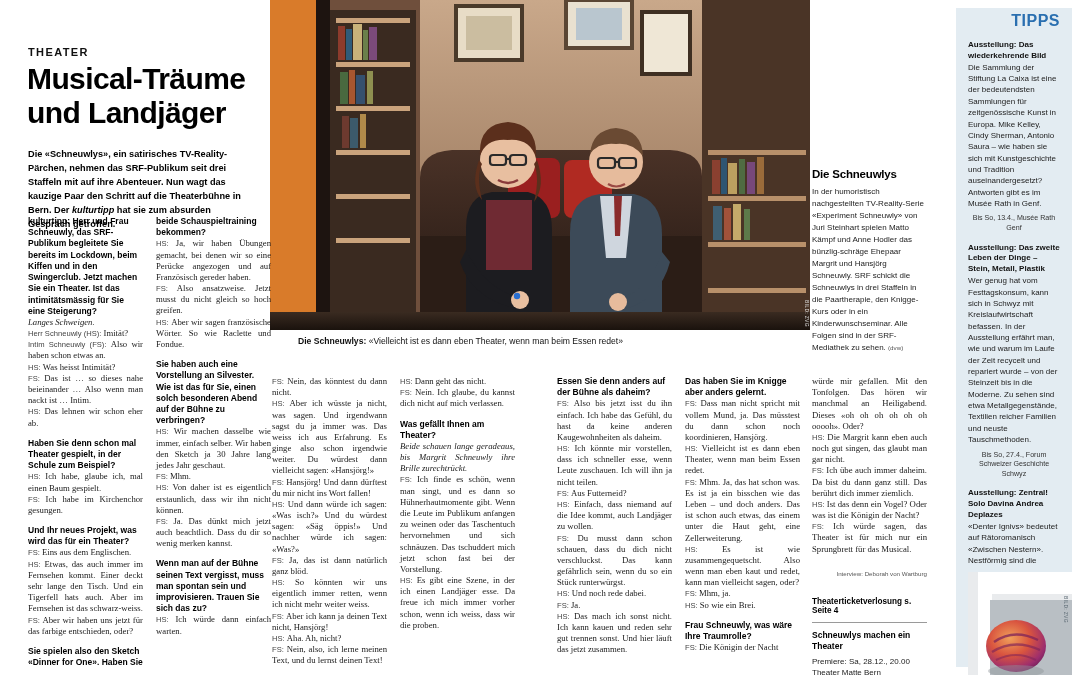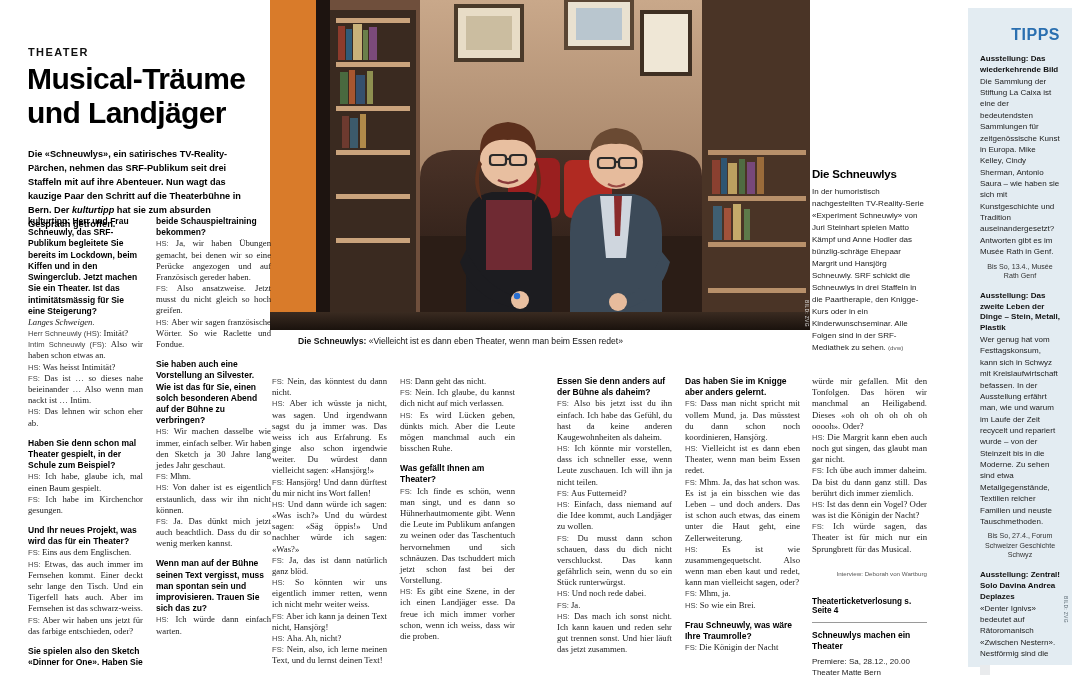--- a/index.html
+++ b/index.html
@@ -103,23 +103,23 @@
     font-size: 8.5px; font-weight: 700; line-height: 1.3; color: #000;
   }
   .showinfo-body {
     font-family: "Liberation Sans", sans-serif;
     font-size: 8px; line-height: 1.4; color: #222; margin-top: 4px;
   }
 
   
   .tipps {
     position: absolute; right: 8px; top: 8px;
-    width: 104px; height: 659px;
+    width: 116px; height: 659px;
     background: #e3ecf2;
-    padding: 18px 12px 10px 12px;
+    padding: 4px 12px 10px 12px;
   }
   .tipps-head {
     font-size: 16px; font-weight: 700; color: #2a6fb0;
     text-align: right; letter-spacing: .5px; margin-bottom: 10px;
   }
   .tip { margin-bottom: 9px; }
   .tip h4 {
     font-size: 8px; font-weight: 700; line-height: 1.36; color: #111;
   }
   .tip p {
@@ -308,22 +308,22 @@
       <p><span class="spk">HS: </span>Und dann würde ich sagen: «Was isch?» Und du würdest sagen: «Säg öppis!» Und nachher würde ich sagen: «Was?»</p>
       <p><span class="spk">FS: </span>Ja, das ist dann natürlich ganz blöd.</p>
       <p><span class="spk">HS: </span>So könnten wir uns eigentlich immer retten, wenn ich nicht mehr weiter weiss.</p>
       <p><span class="spk">FS: </span>Aber ich kann ja deinen Text nicht, Hansjörg!</p>
       <p><span class="spk">HS: </span>Aha. Ah, nicht?</p>
       <p><span class="spk">FS: </span>Nein, also, ich lerne meinen Text, und du lernst deinen Text!</p>
     </div>
   <div class="col" id="colD">
       <p><span class="spk">HS: </span>Dann geht das nicht.</p>
       <p><span class="spk">FS: </span>Nein. Ich glaube, du kannst dich nicht auf mich verlassen.</p>
-      <p><span class="spk">HS: </span>Es wird Lücken geben, dünkts mich. Aber die Leute mögen manchmal auch ein bisschen Ruhe.</p>
       <p class="q">Was gefällt Ihnen am Theater?</p>
+      <p class="stage">Beide schauen lange geradeaus, bis Margrit Schneuwly ihre Brille zurechtrückt.</p>
       <p><span class="spk">FS: </span>Ich finde es schön, wenn man singt, und es dann so Hühnerhautmomente gibt. Wenn die Leute im Publikum anfangen zu weinen oder das Taschentuch hervornehmen und sich schnäuzen. Das tschuddert mich jetzt schon fast bei der Vorstellung.</p>
       <p><span class="spk">HS: </span>Es gibt eine Szene, in der ich einen Landjäger esse. Da freue ich mich immer vorher schon, wenn ich weiss, dass wir die proben.</p>
     </div>
   <div class="col" id="colE">
       <p class="q">Essen Sie denn anders auf der Bühne als daheim?</p>
       <p><span class="spk">FS: </span>Also bis jetzt isst du ihn einfach. Ich habe das Gefühl, du hast da keine anderen Kaugewohnheiten als daheim.</p>
       <p><span class="spk">HS: </span>Ich könnte mir vorstellen, dass ich schneller esse, wenn Leute zuschauen. Ich will ihn ja nicht teilen.</p>
       <p><span class="spk">FS: </span>Aus Futterneid?</p>
       <p><span class="spk">HS: </span>Einfach, dass niemand auf die Idee kommt, auch Landjäger zu wollen.</p>
       <p><span class="spk">FS: </span>Du musst dann schon schauen, dass du dich nicht verschluckst. Das kann gefährlich sein, wenn du so ein Stück runterwürgst.</p>

